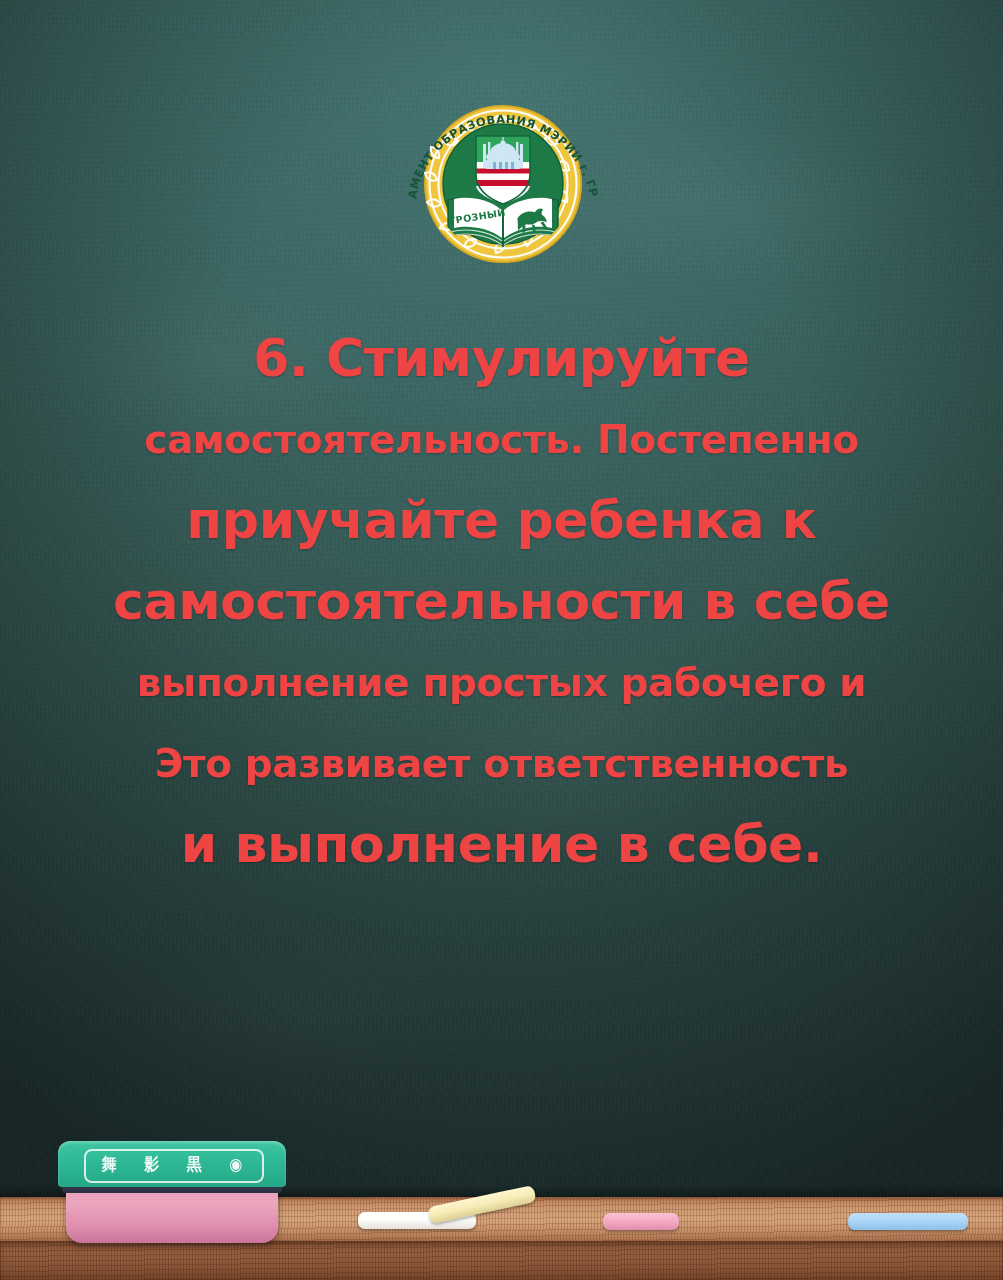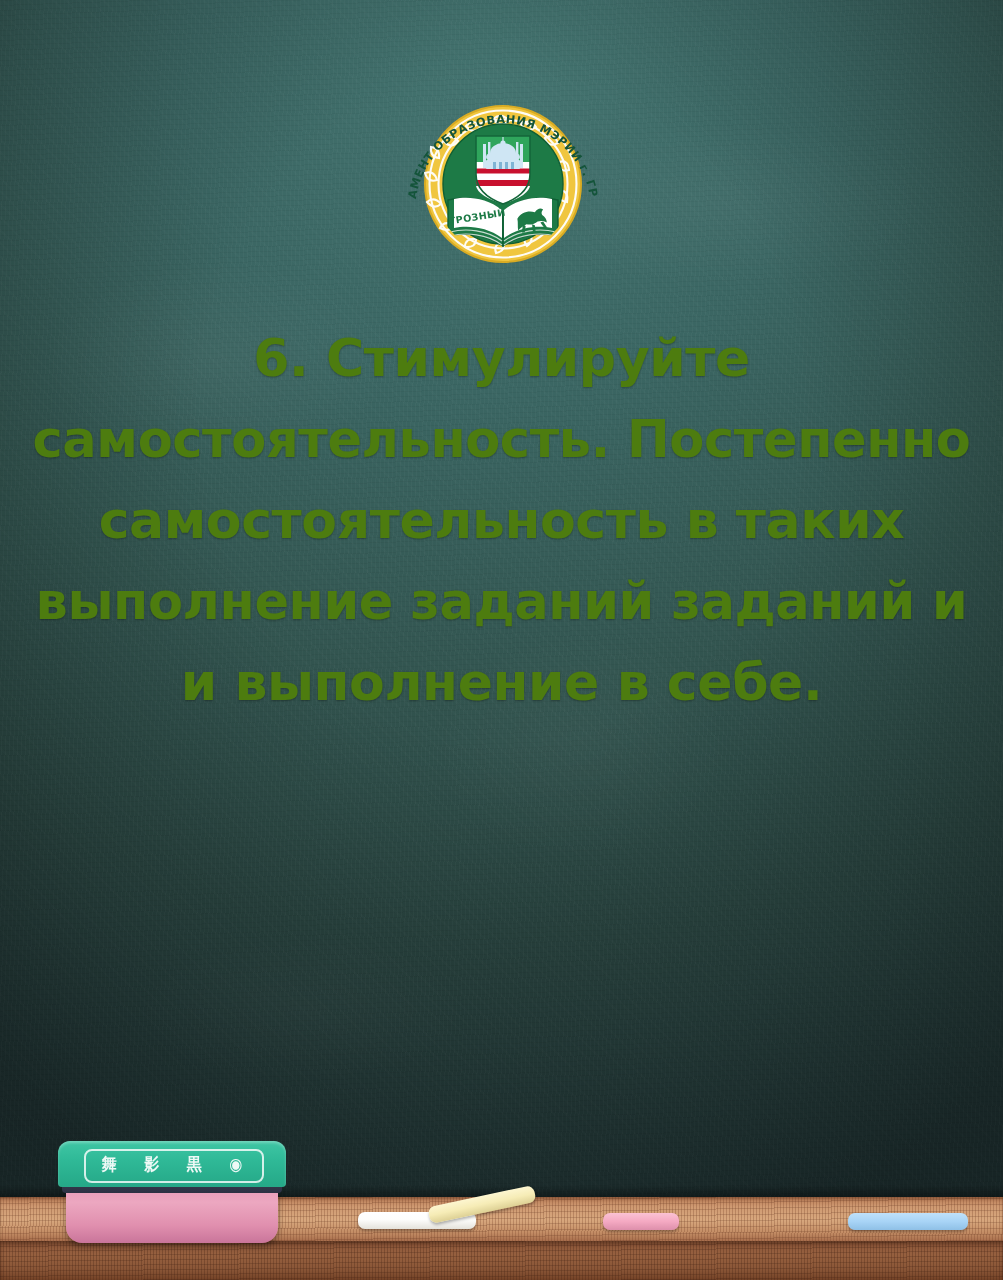--- a/index.html
+++ b/index.html
@@ -38,31 +38,31 @@
   }
 
   
   .emblem{position:absolute;left:398px;top:86px;width:210px;height:184px;}
   .emblem svg{display:block;width:210px;height:184px;}
 
   
   .headline{
     position:absolute;left:18px;top:318px;width:967px;
     text-align:center;
-    color:#4d7c0f;
+    color:#ef4444;
     font-family:"DejaVu Sans", sans-serif;
     font-weight:700;
     font-size:52px;
     line-height:81px;
     letter-spacing:-0.4px;
     text-rendering:optimizeLegibility;
     text-shadow:0 1px 2px rgba(0,0,0,.28);
   }
   .headline .ln{display:block;white-space:nowrap;}
-  .headline .ln.long{font-size:51px;}
+  .headline .ln.long{font-size:39px;}
 
   
   .ledge-top{
     position:absolute;left:0;top:1197px;width:1003px;height:44px;
     background:
       repeating-linear-gradient(91deg, rgba(120,66,40,.30) 0px, rgba(120,66,40,.30) 1px, rgba(0,0,0,0) 1px, rgba(0,0,0,0) 3px),
       repeating-linear-gradient(179deg, rgba(90,48,28,.22) 0px, rgba(90,48,28,.22) 1px, rgba(0,0,0,0) 1px, rgba(0,0,0,0) 6px),
       linear-gradient(180deg,#b87a55 0%, #cf9a72 22%, #d8a87e 52%, #c48e66 80%, #a86f4d 100%);
     box-shadow:inset 0 2px 3px rgba(60,28,12,.35);
   }
@@ -238,22 +238,24 @@
             <path d="M33,20 L38,27 L40,25 L36,19 Z"></path>
           </g>
         </g>
       </g>
     </svg>
   </div>
 
   <div class="headline">
     <span class="ln">6. Стимулируйте</span>
     <span class="ln long">самостоятельность. Постепенно</span>
-    <span class="ln">самостоятельность в таких</span>
-    <span class="ln long">выполнение заданий заданий и</span>
+    <span class="ln">приучайте ребенка к</span>
+    <span class="ln">самостоятельности в себе</span>
+    <span class="ln long">выполнение простых рабочего и</span>
+    <span class="ln long">Это развивает ответственность</span>
     <span class="ln">и выполнение в себе.</span>
   </div>
 
   <div class="ledge-shadow"></div>
   <div class="ledge-top"></div>
   <div class="ledge-front"></div>
 
   <div class="eraser">
     <div class="er-body"></div>
     <div class="er-rim"></div>

